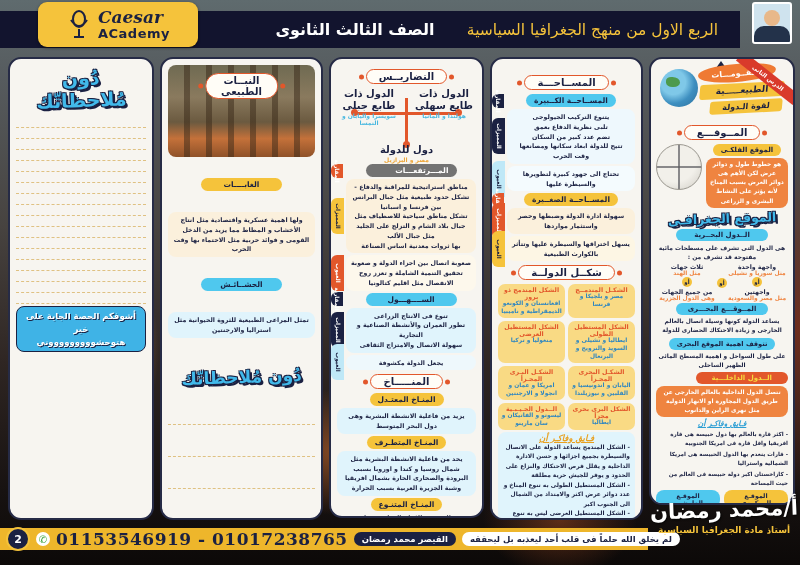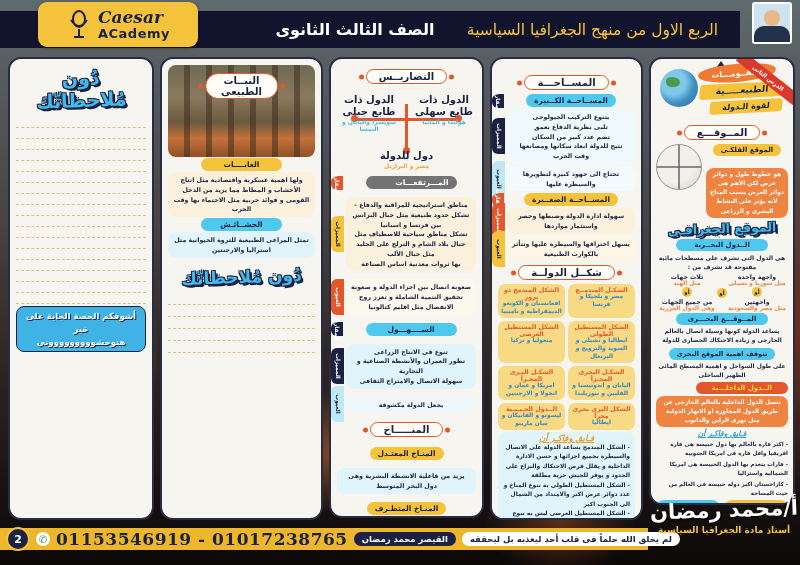--- a/index.html
+++ b/index.html
@@ -30,21 +30,21 @@
             align-items:center; justify-content:center; color:#f5c33b; font-weight:400; font-size:15.5px; }
   .photo { position:absolute; left:752px; top:2px; width:40px; height:42px; background:#cfe3ee;
            border:2px solid #fff; border-radius:3px; overflow:hidden; }
   .photo .head { position:absolute; left:50%; top:6px; transform:translateX(-50%); width:16px; height:16px;
                  border-radius:50%; background:#e8b88a; }
   .photo .body { position:absolute; left:0; bottom:0; width:100%; height:16px; background:#23324a;
                  border-radius:10px 10px 0 0; }
   
   .card { position:absolute; background:#f7f5f0; border:2px solid #262b46; border-radius:13px;
           overflow:hidden; }
-  .inner { width:100%; height:100%; padding:6px 6px; display:flex; flex-direction:column; gap:1px;
+  .inner { width:100%; height:100%; padding:6px 6px; display:flex; flex-direction:column; gap:21px;
            direction:rtl; }
   .pill { background:#fffdf7; border:1.6px solid #e2572b; border-radius:14px; color:#1b2142;
           font-weight:800; text-align:center; font-size:10px; padding:1px 12px; width:fit-content;
           margin:2px auto; position:relative; }
   .pill::before,.pill::after { content:""; position:absolute; width:5px; height:5px; border-radius:50%;
           background:#e2572b; top:50%; transform:translateY(-50%); }
   .pill::before{ right:-8px; } .pill::after{ left:-8px; }
   .hdr { border-radius:8px; font-weight:800; font-size:7.5px; text-align:center; padding:2px 8px;
          color:#1b2142; width:fit-content; margin:0 auto; min-width:70%; }
   .hdr.yellow{ background:#f5c33b; } .hdr.cyan{ background:#4fc8ee; }
@@ -205,21 +205,21 @@
     <div class="title3d" style="font-size:17px; margin:8px 0 6px;">دُون مُلاحظاتّك</div>
     <div class="noteline"></div>
       <div class="noteline"></div>
     <div class="noteline"></div>
       <div class="noteline"></div>
     <div class="noteline"></div>
   </div>
 </div>
 
 <div class="card" style="left:329px; top:57px; width:155px; height:461px;">
-  <div class="inner" style="gap:8px;">
+  <div class="inner" style="gap:2px;">
     <div class="pill" style="margin-top:4px;">التضاريــس</div>
     <div class="tree">
       <div class="hline"></div>
       <div class="vline"></div>
       <div class="dot" style="right:10%; top:21px;"></div>
       <div class="dot" style="left:10%; top:21px;"></div>
       <div class="dot" style="left:calc(50% - 3.5px); top:53px;"></div>
       <div class="t" style="right:2%; top:0;">
         <div class="nm">الدول ذات طابع سهلى</div>
         <div class="ex">هولندا و ألمانيا</div>
@@ -400,21 +400,21 @@
       <div class="globe">
           <i></i>
         </div>
       <div class="blob">المقــومـــات</div>
       <div class="rib rib1">الطبيعـــــية</div>
       <div class="rib rib2">لقوة الـدولة</div>
       <div class="redrib">الدرس الثانى</div>
     </div>
     <div class="pill">المــوقـــع</div>
     <div style="display:flex; gap:4px; align-items:flex-start; direction:rtl;">
-      <div style="flex:1; display:flex; flex-direction:column; gap:12px;">
+      <div style="flex:1; display:flex; flex-direction:column; gap:2px;">
         <div class="hdr yellow" style="font-size:7px;">الموقع الفلكـى</div>
         <div class="box orange2" style="padding:2px 4px;">
           <div class="txt" style="font-size:5.9px;">هو خطوط طول و دوائر عرض لكن الأهم هى دوائر العرض بسبب المناخ لأنه يؤثر على النشاط البشرى و الزراعى</div>
         </div>
       </div>
       <div class="sketchglobe"></div>
     </div>
     <div class="title3d" style="font-size:12.5px; margin:1px 0;">الموقع الجغرافـى</div>
     <div class="hdr cyan" style="font-size:7px;">الــدول البحــرية</div>
     <div class="txt" style="font-size:6px;">هى الدول التى تشرف على مسطحات مائية مفتوحة قد تشرف من :</div>

